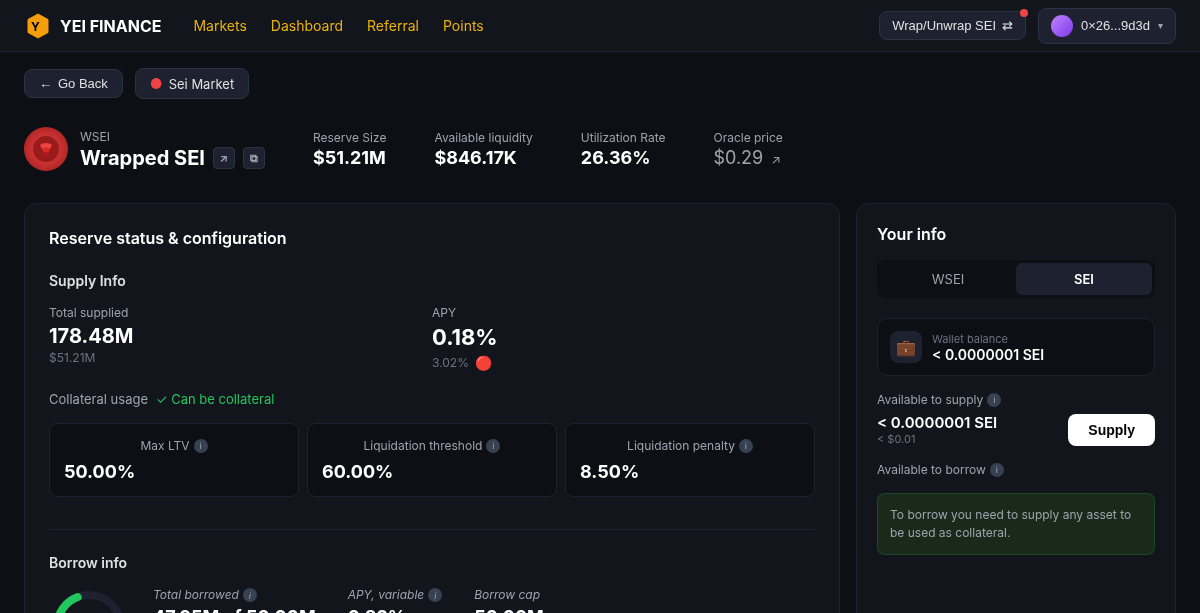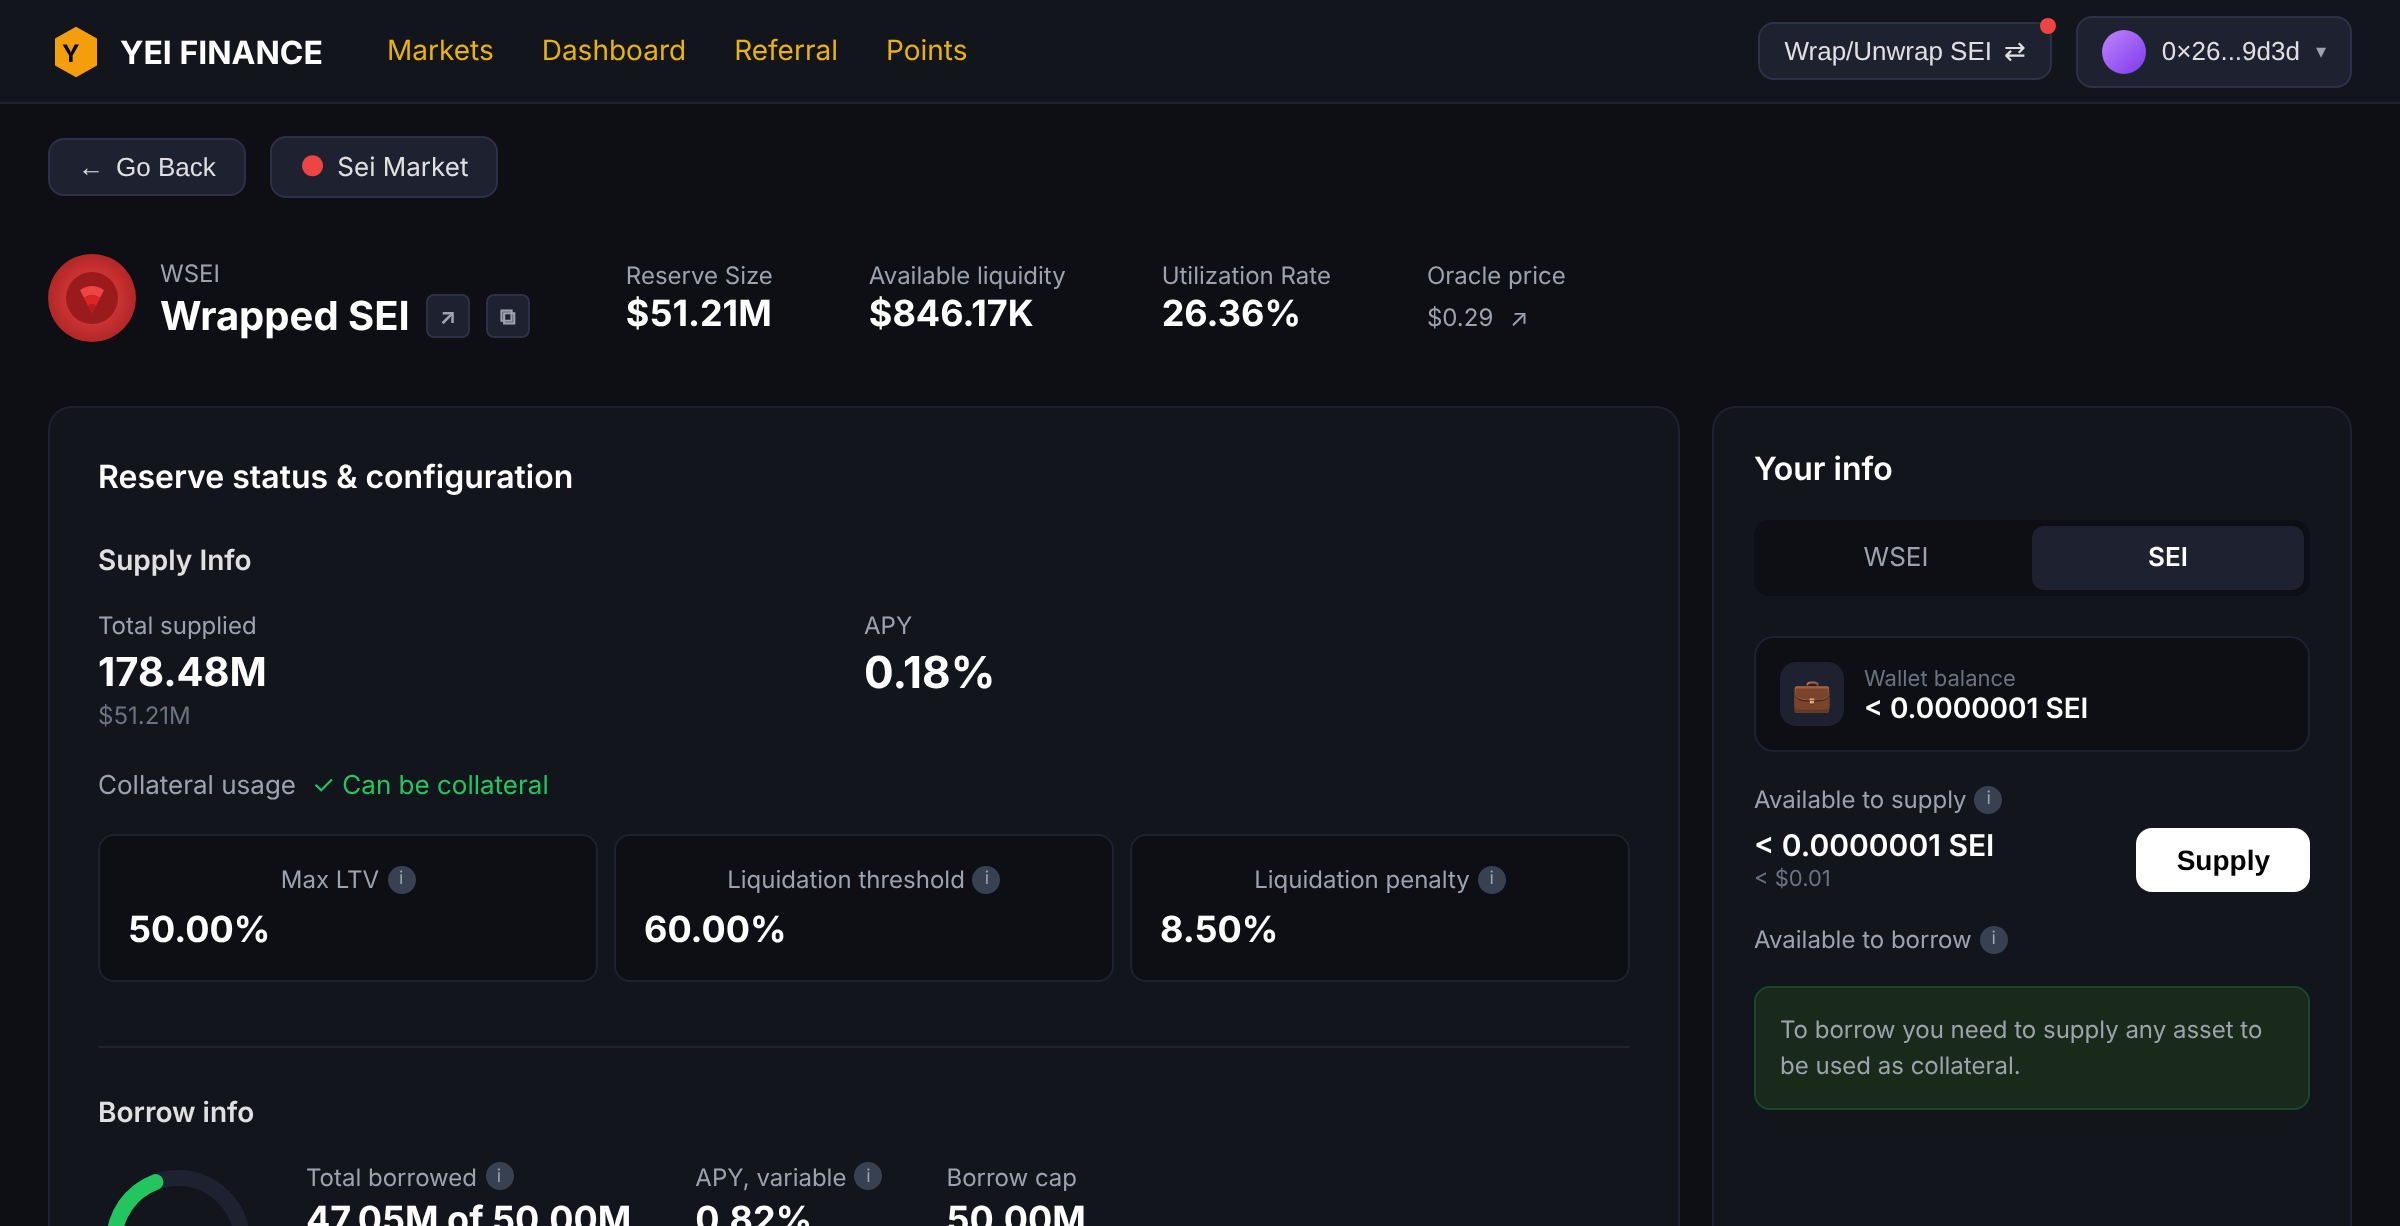--- a/index.html
+++ b/index.html
@@ -168,21 +168,21 @@
       border: 1px solid #2d3148;
       border-radius: 4px;
       display: flex; align-items: center; justify-content: center;
       cursor: pointer;
       font-size: 11px;
       color: #9ca3af;
     }
     .stat-item { }
     .stat-label { font-size: 12px; color: #9ca3af; margin-bottom: 2px; }
     .stat-value { font-size: 18px; font-weight: 700; color: #fff; }
-    .stat-value span { font-weight: 400; color: #9ca3af; font-size: 12px; }
+    .stat-value span { font-weight: 400; color: #9ca3af; font-size: 18px; }
 
     
     .main-grid {
       display: grid;
       grid-template-columns: 1fr 320px;
       gap: 16px;
     }
 
     
     .left-panel {
@@ -290,22 +290,23 @@
     .borrow-stats {
       display: flex;
       gap: 32px;
     }
     .borrow-stat { }
     .borrow-stat-label {
       font-size: 12px;
       color: #9ca3af;
       margin-bottom: 4px;
       display: flex;
-      align-items: flex-start;
+      align-items: flex-end;
       gap: 4px;
+      font-style: italic;
     }
     .borrow-stat-value { font-size: 18px; font-weight: 700; color: #fff; }
 
     
     .right-panel {
       background: #13151c;
       border: 1px solid #1e2130;
       border-radius: 12px;
       padding: 20px;
     }
@@ -524,20 +525,24 @@
 
       <div class="supply-grid">
         <div class="supply-stat">
           <div class="supply-stat-label">Total supplied</div>
           <div class="supply-stat-value">178.48M</div>
           <div class="supply-stat-sub">$51.21M</div>
         </div>
         <div class="supply-stat">
           <div class="supply-stat-label">APY</div>
           <div class="apy-value">0.18%</div>
+          <div class="apy-row">
+            <span class="apy-sub">3.02%</span>
+            <span class="reward-icon">🔴</span>
+          </div>
         </div>
       </div>
 
       <div class="collateral-row">
         <span class="collateral-label">Collateral usage</span>
         <span class="collateral-badge">✓ Can be collateral</span>
       </div>
 
       <div class="ltv-grid">
         <div class="ltv-card">

